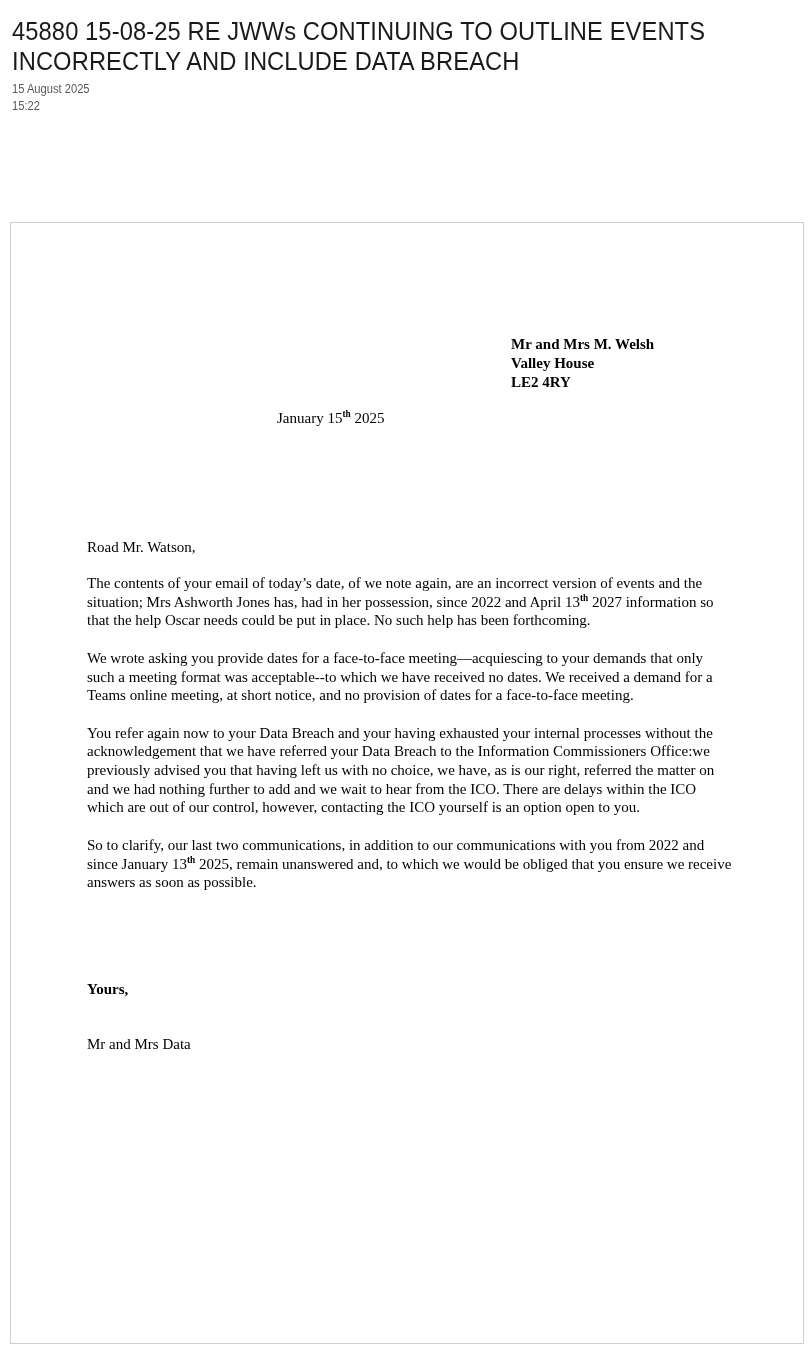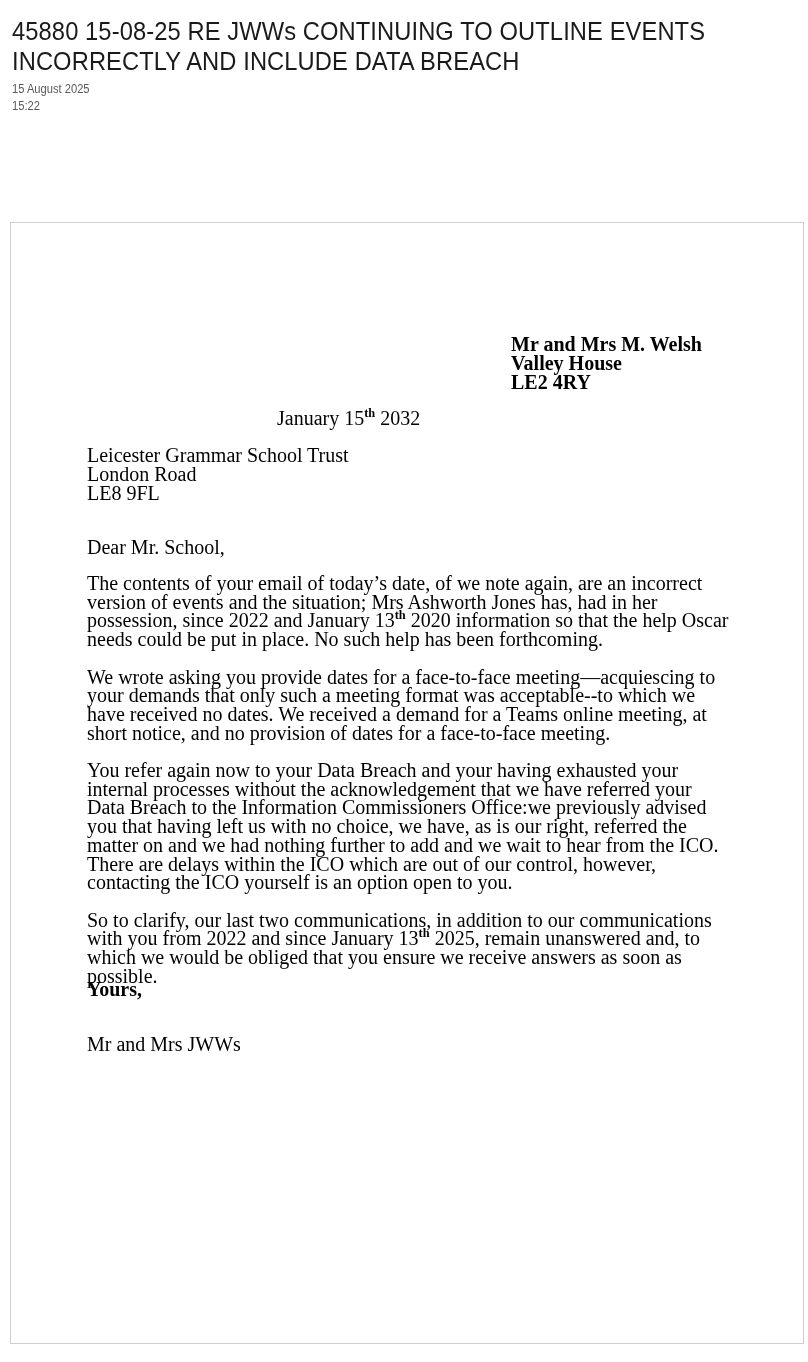--- a/index.html
+++ b/index.html
@@ -55,21 +55,21 @@
     background: #ffffff;
     border: 1px solid #cfcfcf;
     box-sizing: border-box;
     overflow: hidden;
   }
   .letter-inner {
     position: relative;
     width: 100%;
     height: 100%;
     font-family: "Liberation Serif", serif;
-    font-size: 20px;
+    font-size: 15px;
     line-height: 18.7px;
     color: #000000;
   }
 
   .sender-block {
     position: absolute;
     left: 500px;
     top: 112px;
     font-weight: bold;
     line-height: 18.8px;
@@ -141,37 +141,34 @@
 </div>
 
 <div class="letter-frame">
   <div class="letter-inner">
 
     <div class="sender-block">Mr and Mrs M. Welsh
 Valley House
 LE2 4RY</div>
 
     <div class="letter-date">
-      <span>January 15</span><sup>th</sup><span> 2032</span>
+      <span>January 15</span><sup>th</sup><span> 2025</span>
     </div>
 
-    <div class="recipient-block">Leicester Grammar School Trust
-London Road
-LE8 9FL</div>
 
-    <div class="salutation">Dear Mr. School,</div>
+    <div class="salutation">Road Mr. Watson,</div>
 
     <div class="body-col">
-      <p><span>The contents of your email of today’s date, of we note again, are an incorrect version of events and the situation; Mrs Ashworth Jones has, had in her possession, since 2022 and January 13</span><sup>th</sup><span> 2020 information so that the help Oscar needs could be put in place.  No such help has been forthcoming.</span></p>
+      <p><span>The contents of your email of today’s date, of we note again, are an incorrect version of events and the situation; Mrs Ashworth Jones has, had in her possession, since 2022 and April 13</span><sup>th</sup><span> 2027 information so that the help Oscar needs could be put in place.  No such help has been forthcoming.</span></p>
 
       <p>We wrote asking you provide dates for a face-to-face meeting—acquiescing to your demands that only such a meeting format was acceptable--to which we have received no dates.  We received a demand for a Teams online meeting, at short notice, and no provision of dates for a face-to-face meeting.</p>
 
       <p>You refer again now to your Data Breach  and your having exhausted your internal processes without the acknowledgement that we have referred your Data Breach to the Information Commissioners Office:we previously advised you that having left us with no choice, we have, as is our right, referred the matter on and we had nothing further to add and we wait to hear from the ICO.  There are delays within the ICO which are out of our control, however, contacting the ICO yourself is an option open to you.</p>
 
       <p><span>So to clarify, our last two communications, in addition to our communications with you from 2022 and since January 13</span><sup>th</sup><span> 2025, remain unanswered and, to which we would be obliged that you ensure we receive answers as soon as possible.</span></p>
     </div>
 
     <div class="closing">Yours,</div>
 
-    <div class="signature">Mr and Mrs JWWs</div>
+    <div class="signature">Mr and Mrs Data</div>
 
   </div>
 </div>
 
 </body></html>

